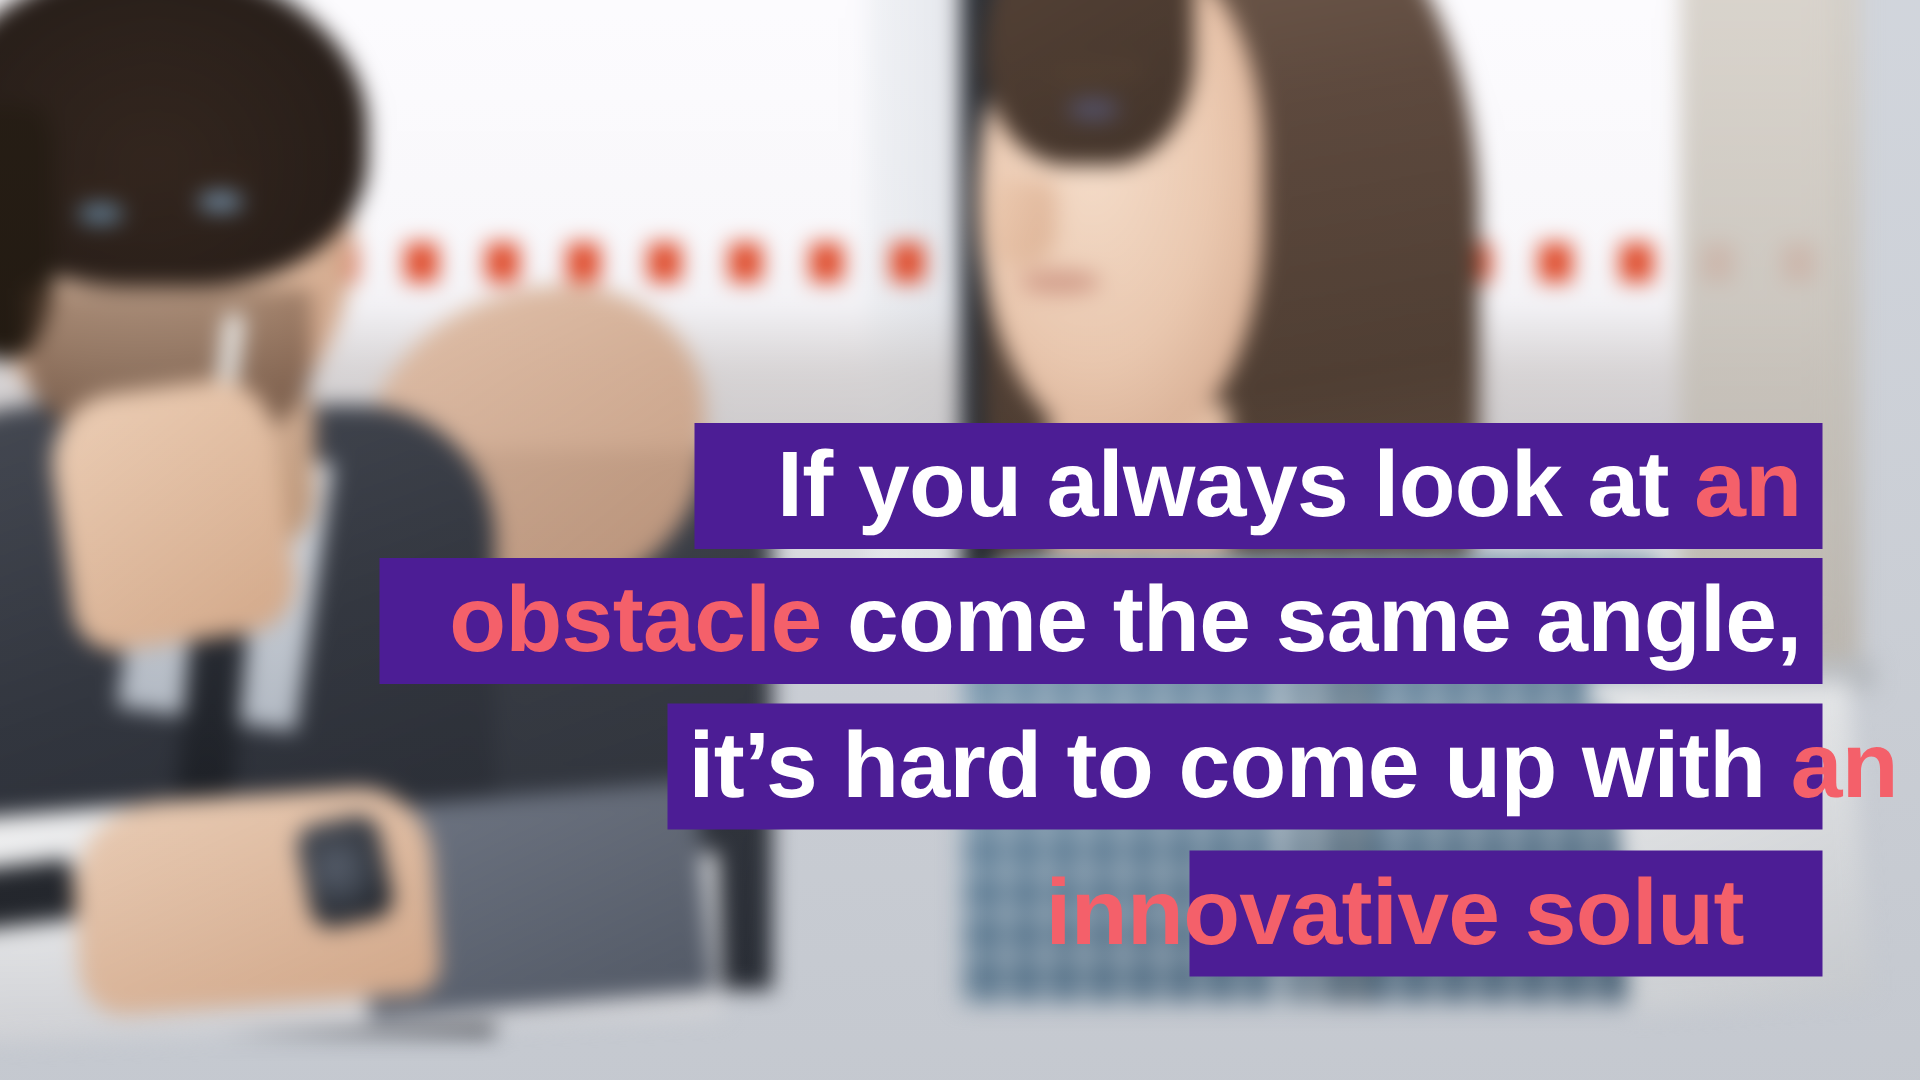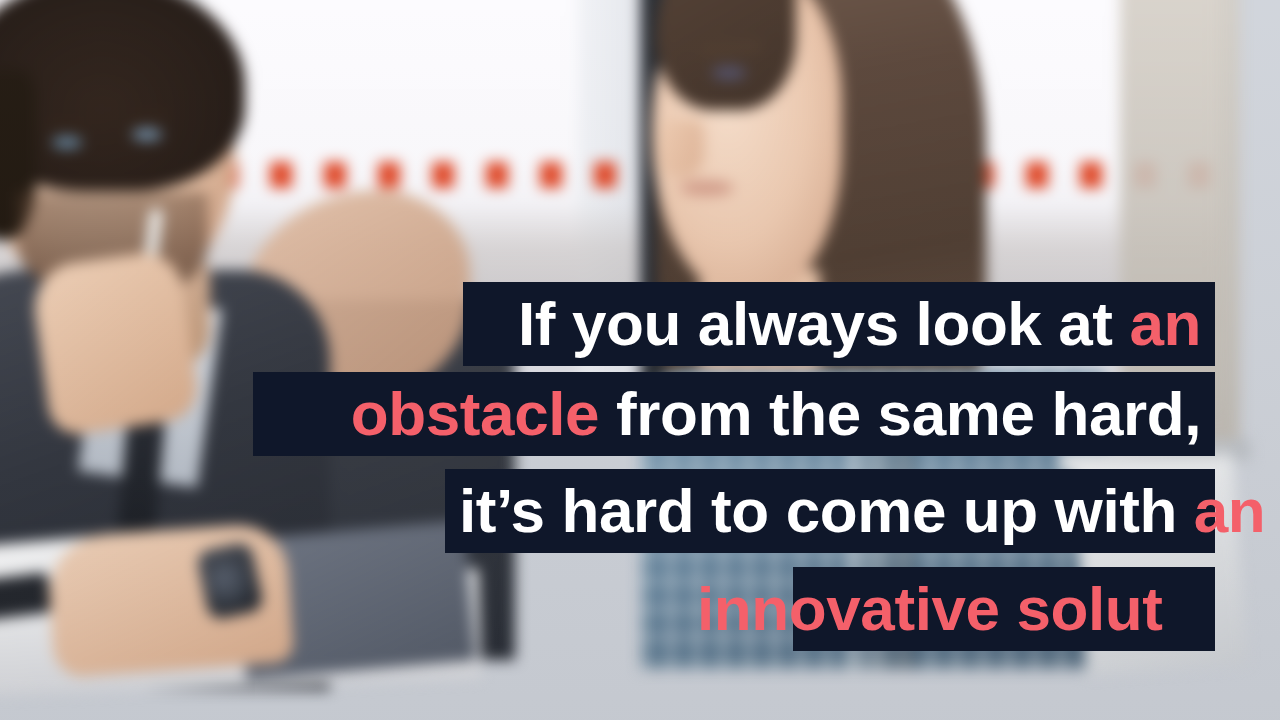--- a/index.html
+++ b/index.html
@@ -235,21 +235,21 @@
   .cap-line{
     position:absolute;
     right:65px;
     display:block;
     white-space:nowrap;
     font-weight:700;
     font-size:62px;
     line-height:84px;
     letter-spacing:-0.4px;
     color:#ffffff;
-    background:#0f172a;
+    background:#4c1d95;
     padding:0 14px;
     box-sizing:border-box;
     text-align:right;
     pointer-events:auto;
   }
   .cap-line .hl{color:#f4606a;}
   #cap1{top:282px;}
   #cap2{top:372px;}
   #cap3{top:469px;}
   
@@ -344,21 +344,21 @@
       <div class="f-watch-face"></div>
 
     </div>
     <div class="grade"></div>
   </div>
 
   <div id="captions">
 
     <div class="cap-line" id="cap1" style="width: 752px;"><span>If you always look at </span><span class="hl">an</span></div>
 
-    <div class="cap-line" id="cap2" style="width: 962px;"><span class="hl">obstacle</span><span> from the same hard,</span></div>
+    <div class="cap-line" id="cap2" style="width: 962px;"><span class="hl">obstacle</span><span> come the same angle,</span></div>
 
     <div class="cap-line" id="cap3" style="width: 770px;"><span>it’s hard to come up with </span><span class="hl">an</span></div>
 
     <div class="cap-line" id="cap4" style="width: 422px;"><span class="bleed">innovative solut</span></div>
 
   </div>
 
 </div>
 
 </body></html>

